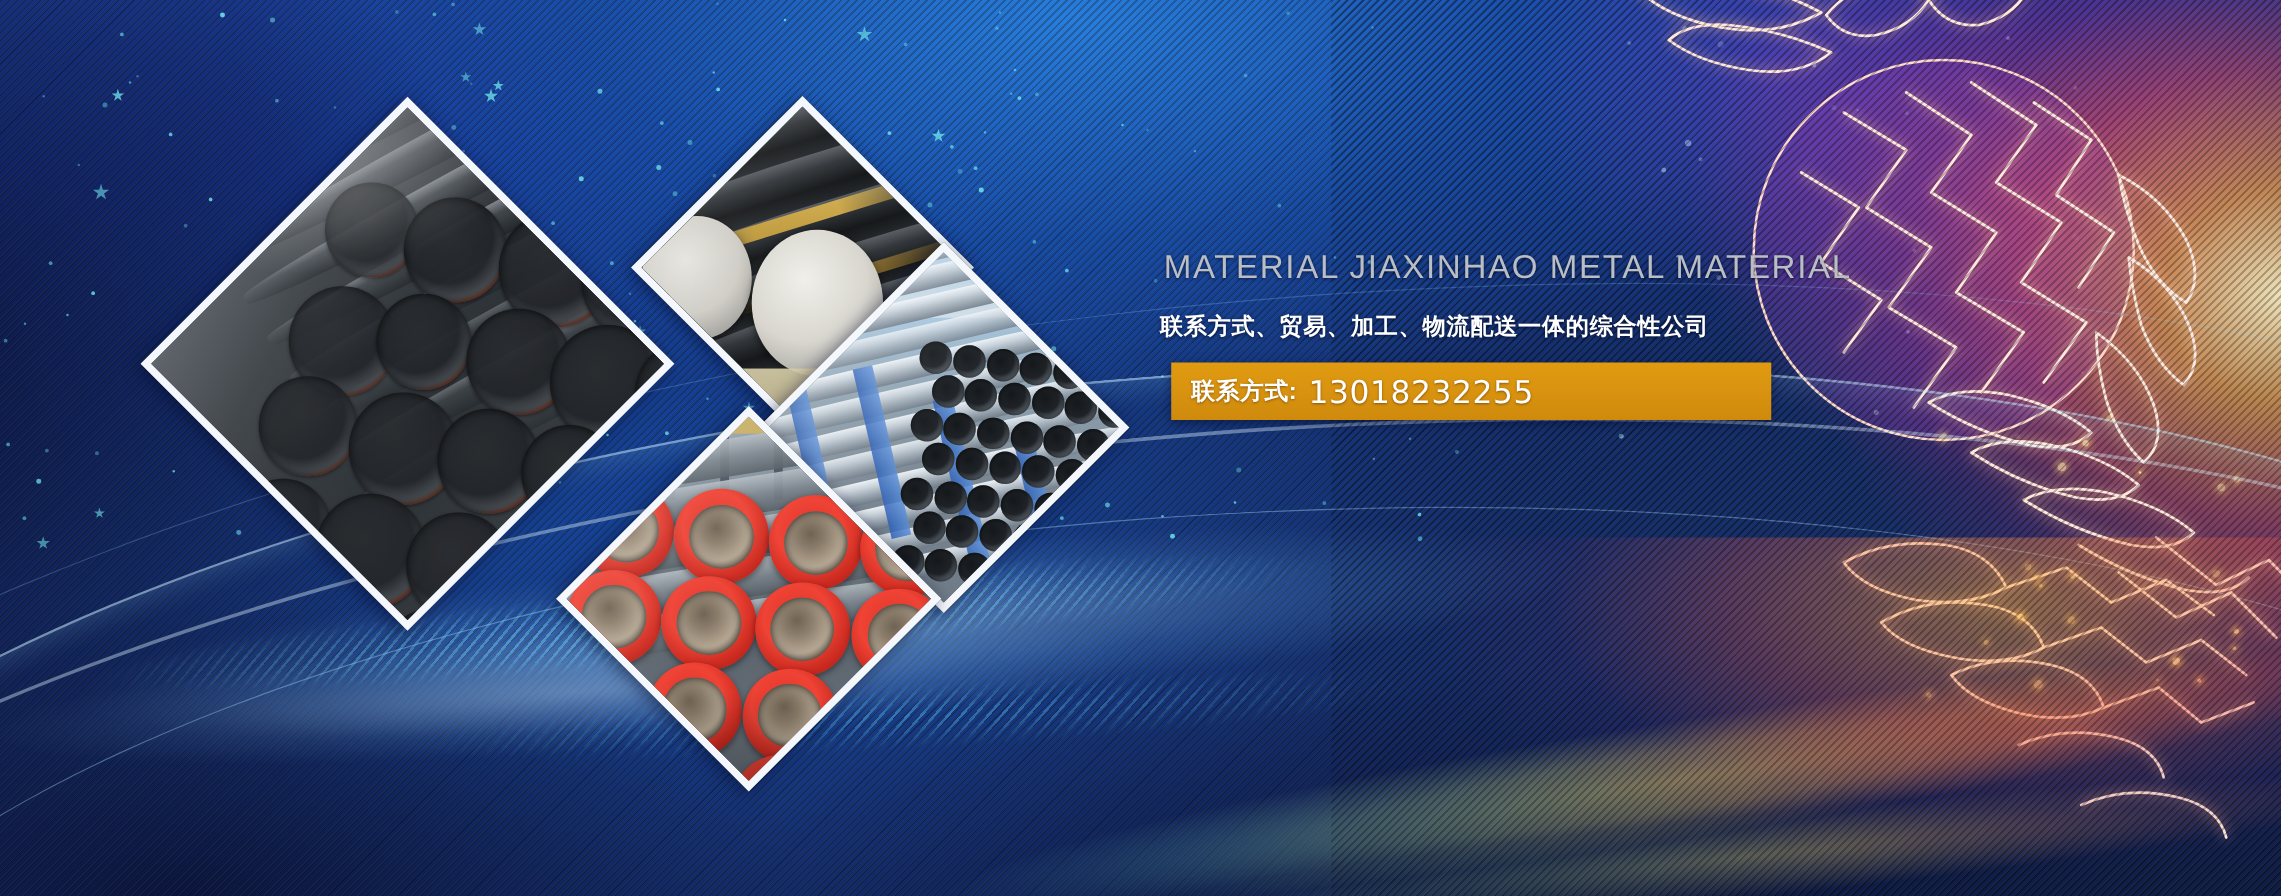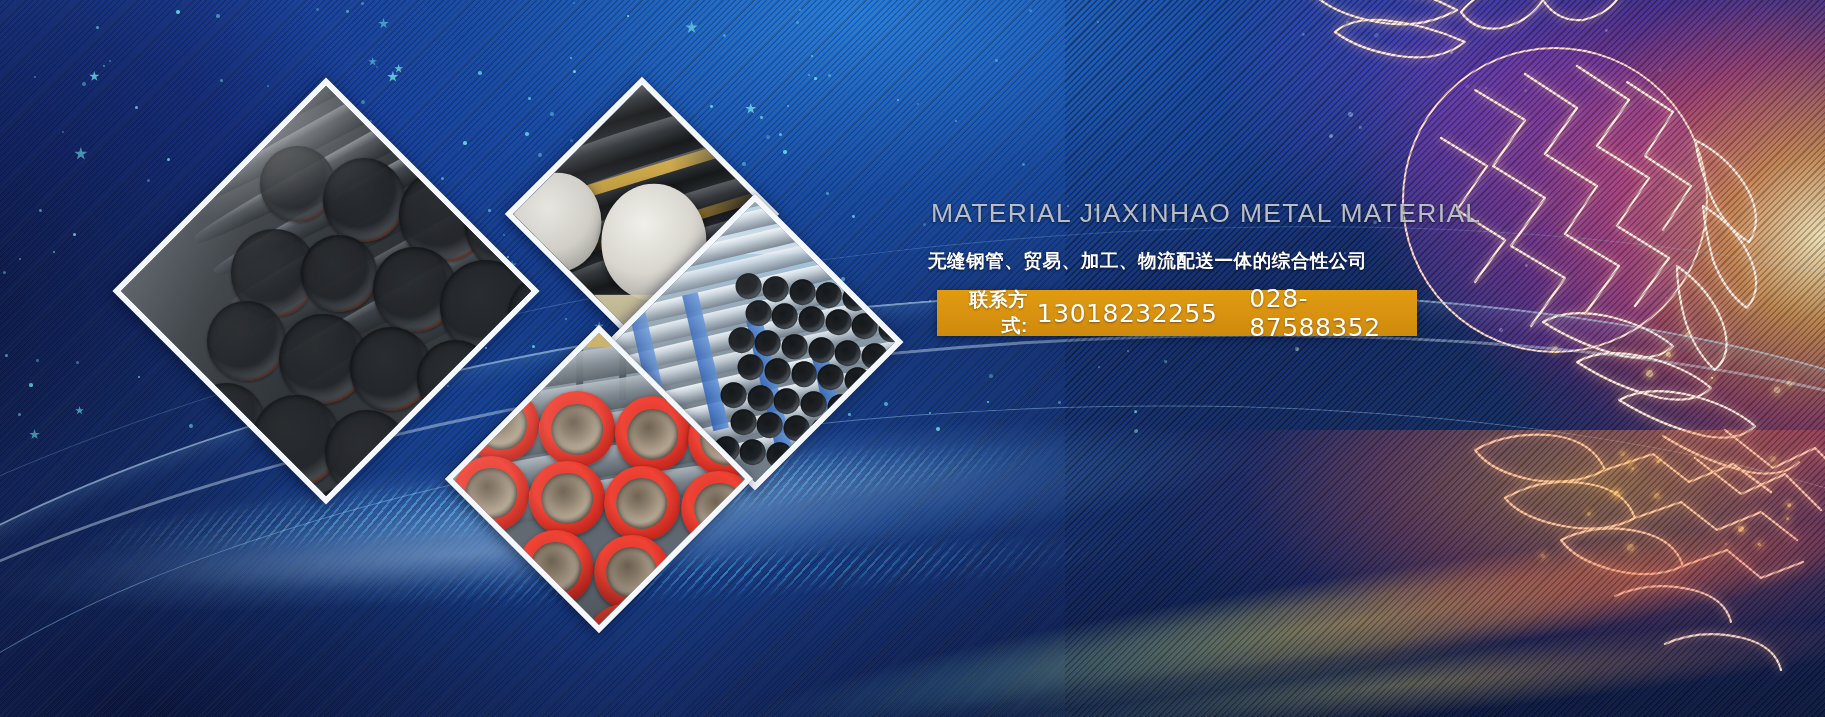--- a/index.html
+++ b/index.html
@@ -208,21 +208,20 @@
   #contactbar{
     margin-top:17px;margin-left:12px;
     width:480px;height:46px;
     background:linear-gradient(180deg,#e09b10 0%,#d99310 48%,#cf8a0c 100%);
     display:flex;align-items:center;
     box-shadow:0 2px 7px rgba(0,10,40,.5);
   }
   #contactbar .lbl{
     margin-left:16px;font-size:19px;color:#ffffff;font-weight:700;letter-spacing:.5px;
     text-shadow:0 1px 2px rgba(90,50,0,.6);
-    text-align:right;
   }
   #contactbar .num{
     margin-left:9px;font-size:25px;color:#ffffff;letter-spacing:.5px;
     font-family:"DejaVu Sans","Liberation Sans",sans-serif;
     text-shadow:0 1px 2px rgba(90,50,0,.65);
   }
   #contactbar .num2{margin-left:32px;}
 </style>
 </head>
 <body>
@@ -742,23 +741,22 @@
             <div style="position: absolute; left: 16%; top: 16%; width: 68%; height: 68%; border-radius: 50%; background: radial-gradient(circle at 42% 36%, rgb(111, 99, 84) 0%, rgb(139, 125, 107) 26%, rgb(181, 167, 147) 60%, rgb(142, 128, 112) 88%, rgb(91, 81, 68) 100%); box-shadow: rgba(0, 0, 0, 0.8) 0px 0px 7px inset;"></div>
           </div>
           <div style="position: absolute; inset: 0px; background: linear-gradient(130deg, rgba(255, 255, 255, 0.18), rgba(255, 255, 255, 0) 50%);"></div>
           <div style="position: absolute; inset: 0px; background: radial-gradient(70% 40% at 50% 100%, rgba(0, 0, 0, 0.35), rgba(0, 0, 0, 0) 70%);"></div>
         </div>
     </div>
   </div>
 
   <div id="textblock">
     <div id="en-title">MATERIAL JIAXINHAO METAL MATERIAL</div>
-    <div id="tagline">无缝钢管、贸易、加工、物流配送一体的综合性公司</div>
+    <div id="tagline">联系方式、贸易、加工、物流配送一体的综合性公司</div>
 
 
     <div id="contactbar">
       <span class="lbl">联系方式:</span>
       <span class="num">13018232255</span>
-      <span class="num num2">028-87588352</span>
     </div>
   </div>
 
 </div>
 
 </body></html>

